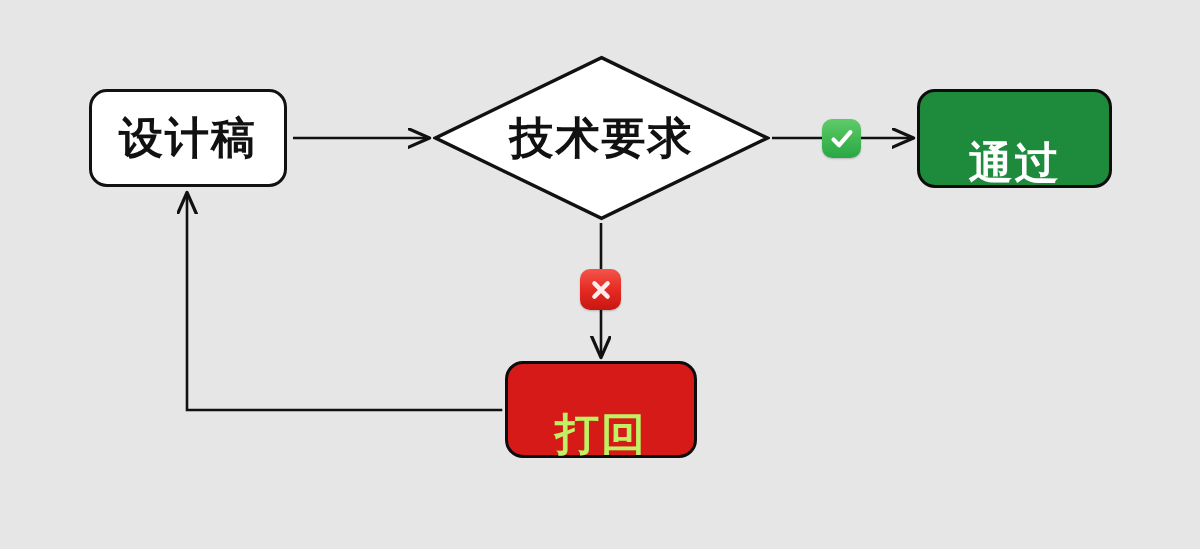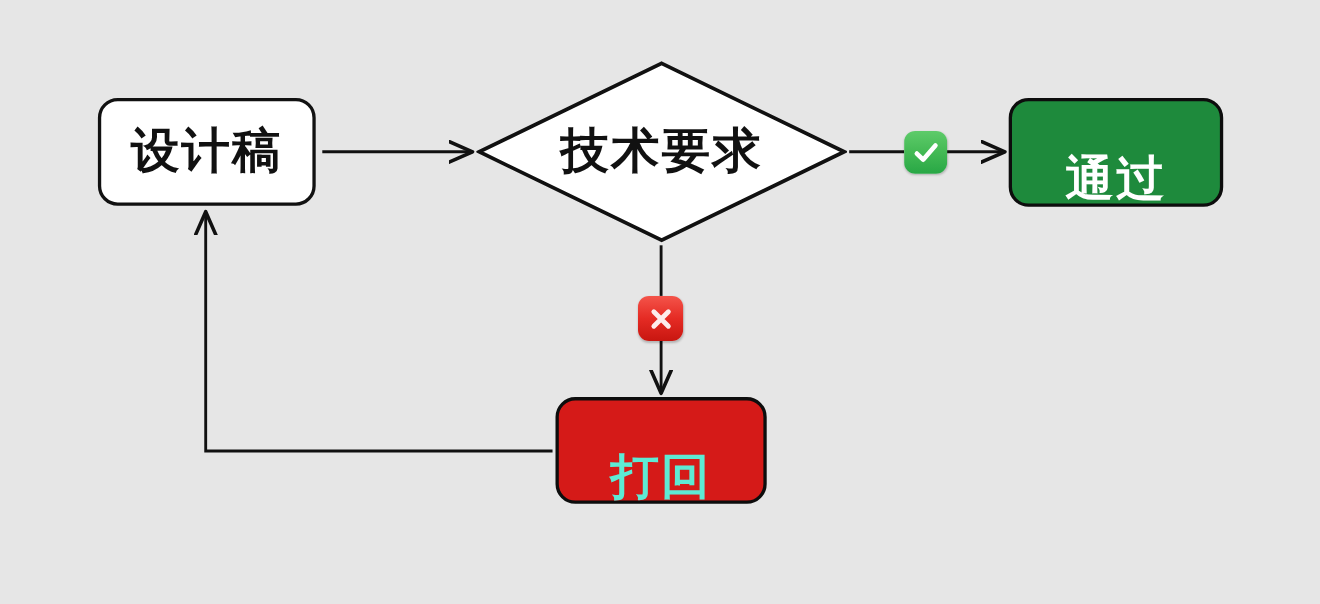--- a/index.html
+++ b/index.html
@@ -67,21 +67,21 @@
   .node-pass .label { color: #ffffff; }
 
   .node-reject {
     left: 505px;
     top: 361px;
     width: 192px;
     height: 97px;
     background: #d51a18;
     border-color: #0d0d0d;
   }
-  .node-reject .label { color: #5eead4; margin-top: 48px; }
+  .node-reject .label { color: #bef264; margin-top: 48px; }
 
   
   .node-decision {
     left: 433px;
     top: 55px;
     width: 337px;
     height: 166px;
     background: transparent;
   }
   .node-decision .diamond-shape {

